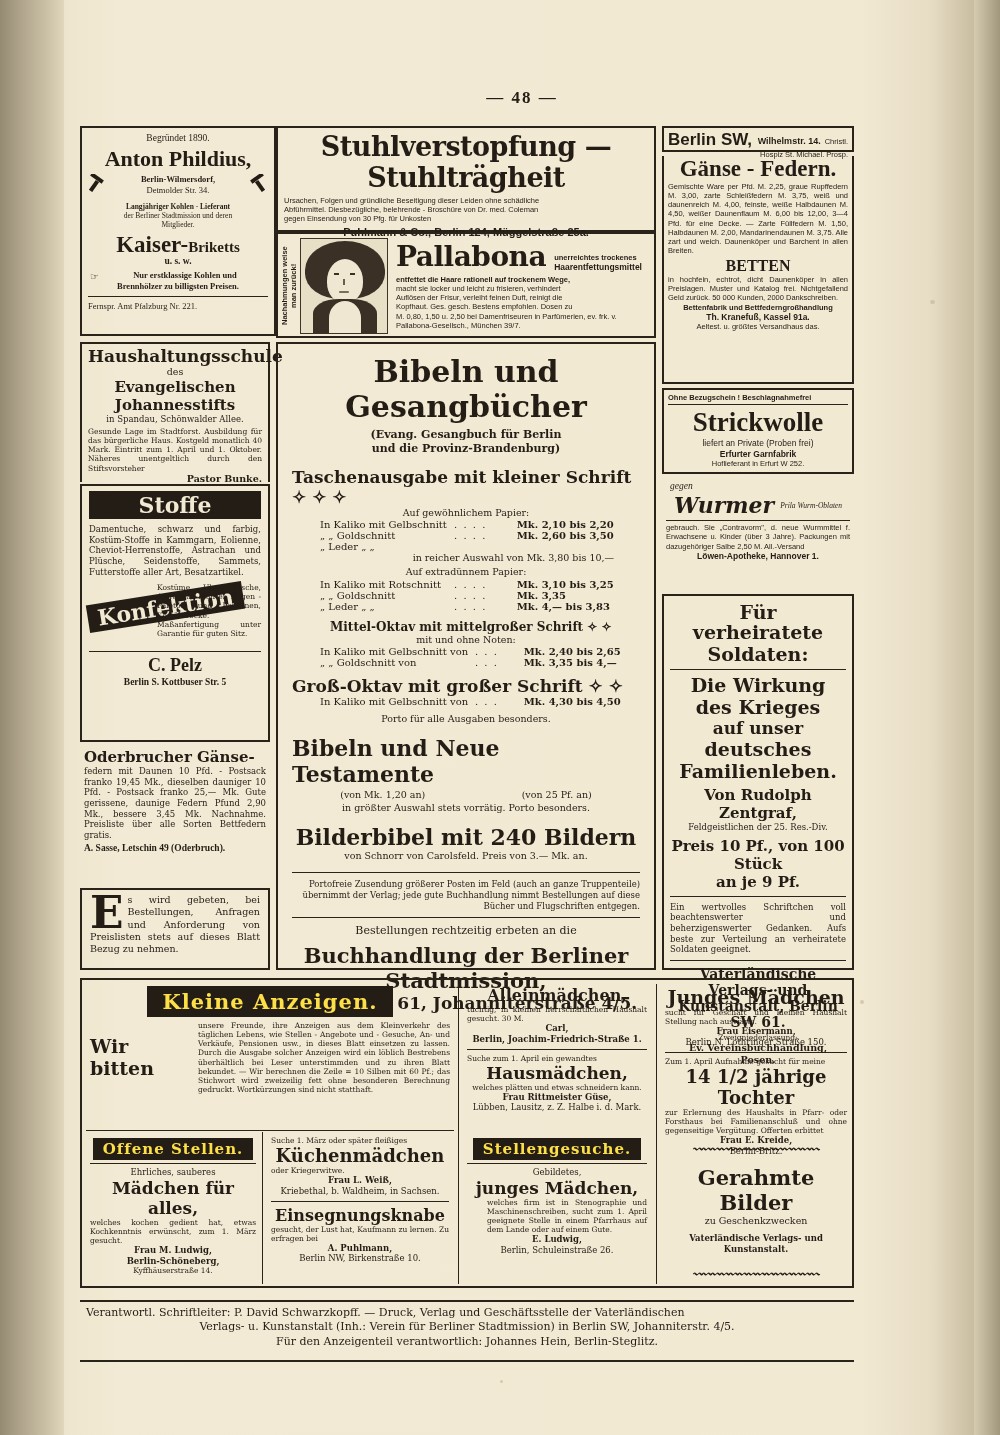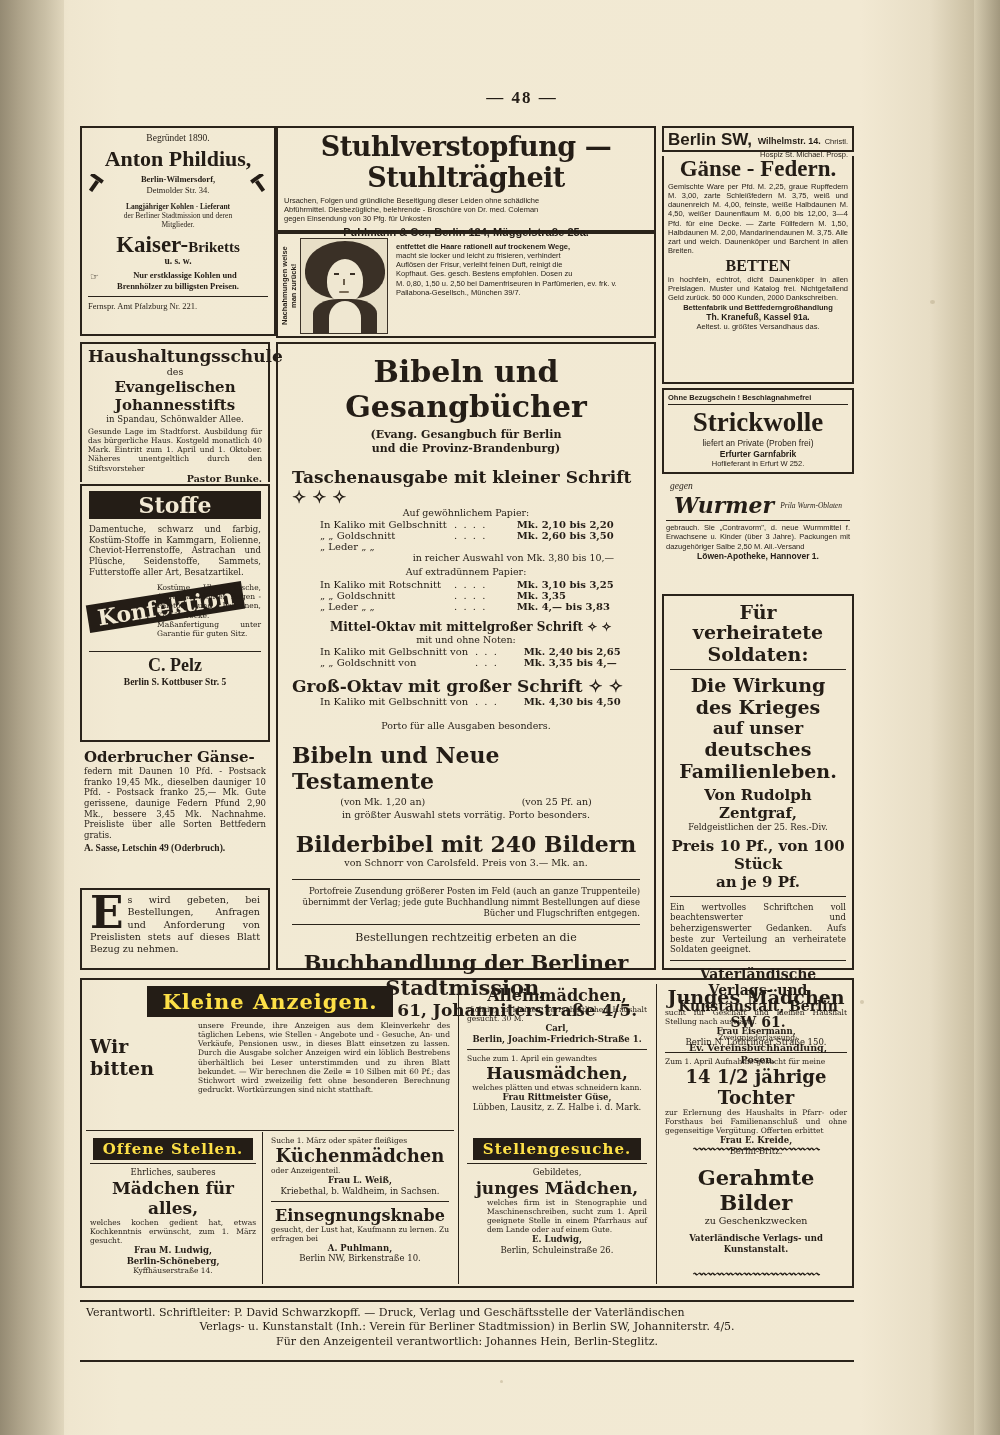--- a/index.html
+++ b/index.html
@@ -171,20 +171,27 @@
         <div class="hairmass" style="left:4px;top:2px;width:80px;height:58px;"></div>
         <div class="face" style="left:26px;top:20px;width:36px;height:44px;"></div>
         <div style="position:absolute;left:33px;top:34px;width:5px;height:2px;background:#3a3026;"></div>
         <div style="position:absolute;left:49px;top:34px;width:5px;height:2px;background:#3a3026;"></div>
         <div style="position:absolute;left:42px;top:40px;width:2px;height:6px;background:#6b5f4c;"></div>
         <div style="position:absolute;left:38px;top:52px;width:10px;height:2px;background:#7a6c56;border-radius:2px;"></div>
         <div style="position:absolute;left:12px;top:60px;width:64px;height:36px;background:#3a3026;border-radius:40% 40% 0 0;"></div>
         <div style="position:absolute;left:28px;top:62px;width:32px;height:34px;background:#efe7d1;border-radius:50% 50% 0 0;"></div>
       </div>
       <div style="position:absolute;left:118px;top:6px;right:6px;">
+        <div style="display:flex;align-items:flex-end;">
+          <div class="frak b" style="font-size:28px;letter-spacing:-.5px;">Pallabona</div>
+          <div style="margin-left:8px;">
+            <div class="tiny b sans">unerreichtes trockenes</div>
+            <div class="xs b sans">Haarentfettungsmittel</div>
+          </div>
+        </div>
         <div class="tiny sans" style="margin-top:2px;"><b>entfettet die Haare rationell auf trockenem Wege,</b></div>
         <div class="tiny sans">macht sie locker und leicht zu frisieren, verhindert</div>
         <div class="tiny sans">Auflösen der Frisur, verleiht feinen Duft, reinigt die</div>
         <div class="tiny sans">Kopfhaut. Ges. gesch. Bestens empfohlen. Dosen zu</div>
         <div class="tiny sans">M. 0,80, 1,50 u. 2,50 bei Damenfriseuren in Parfümerien, ev. frk. v. Pallabona-Gesellsch., München 39/7.</div>
       </div>
     </div>
 
     <div class="fr" style="left:204px; top:326px; width:380px; height:628px; padding:10px 14px;">
       <div class="c frak b" style="font-size:30px;">Bibeln und Gesangbücher</div>
@@ -256,21 +263,21 @@
       <div class="frak b" style="font-size:17px;margin-top:8px;">Groß-Oktav mit großer Schrift ✧ ✧</div>
       <table class="price">
         <tbody>
             <tr>
           <td class="frak" style="width:52%;padding-left:28px;">In Kaliko mit Gelbschnitt von</td>
           <td class="dots frak" style="width:14%;">. . .</td>
           <td class="frak b">Mk. 4,30 bis 4,50</td>
         </tr>
       </tbody>
         </table>
-      <div class="c frak sm" style="margin-top:13px;">Porto für alle Ausgaben besonders.</div>
+      <div class="c frak sm" style="margin-top:6px;">Porto für alle Ausgaben besonders.</div>
 
       <div class="frak b" style="font-size:22px;margin-top:10px;">Bibeln und Neue Testamente</div>
       <div style="display:flex;justify-content:space-around;margin-top:2px;">
         <span class="frak sm">(von Mk. 1,20 an)</span>
         <span class="frak sm">(von 25 Pf. an)</span>
       </div>
       <div class="c frak sm">in größter Auswahl stets vorrätig.   Porto besonders.</div>
 
       <div class="c frak b" style="font-size:22px;margin-top:10px;">Bilderbibel  mit  240  Bildern</div>
       <div class="c frak sm">von Schnorr von Carolsfeld.  Preis von 3.— Mk. an.</div>
@@ -370,21 +377,21 @@
         <div class="c frak b" style="font-size:17px;">Mädchen für alles,</div>
         <div class="frak tiny" style="text-align:justify;">welches kochen gedient hat, etwas Kochkenntnis erwünscht, zum 1. März gesucht.</div>
         <div class="c frak xs b">Frau M. Ludwig,</div>
         <div class="c frak xs b">Berlin-Schöneberg,</div>
         <div class="c frak tiny">Kyffhäuserstraße 14.</div>
       </div>
 
       <div class="bx" style="left:186px;top:154px;width:184px;height:146px;padding:2px 3px;">
         <div class="frak tiny">Suche 1. März oder später fleißiges</div>
         <div class="c frak b" style="font-size:18px;">Küchenmädchen</div>
-        <div class="frak tiny">oder Anzeigenteil.</div>
+        <div class="frak tiny">oder Kriegerwitwe.</div>
         <div class="c frak xs b">Frau L. Weiß,</div>
         <div class="c frak xs">Kriebethal, b. Waldheim, in Sachsen.</div>
         <div class="hair" style="margin:4px 0;"></div>
         <div class="c frak b" style="font-size:16px;">Einsegnungsknabe</div>
         <div class="frak tiny" style="text-align:justify;">gesucht, der Lust hat, Kaufmann zu lernen.  Zu erfragen bei</div>
         <div class="c frak xs b">A. Puhlmann,</div>
         <div class="c frak xs">Berlin NW, Birkenstraße 10.</div>
       </div>
 
       <div class="bx" style="left:382px;top:4px;width:186px;height:146px;padding:2px 3px;">

